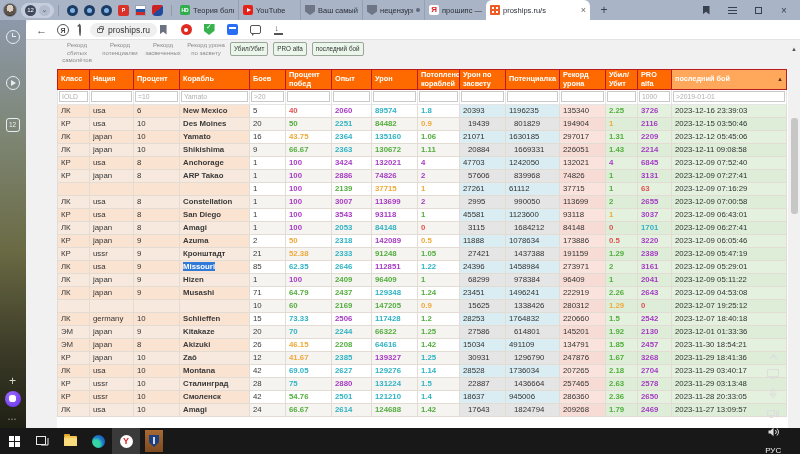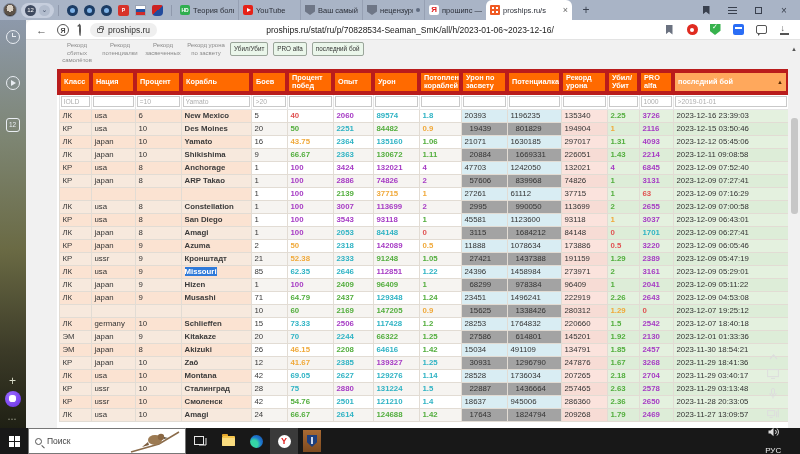--- a/index.html
+++ b/index.html
@@ -17,21 +17,21 @@
   .pin{width:11px;height:11px;flex:none;}
   .pin.app-circle{border-radius:50%;background:#1c3c64;position:relative;}
   .pin.app-circle:after{content:"";position:absolute;left:3px;top:3px;width:5px;height:5px;border-radius:50%;background:#7fb3e8;}
   .pin.pdf{background:#d8322a;border-radius:2px;color:#fff;font-size:5px;font-weight:bold;text-align:center;line-height:11px;}
   .pin.ru-flag{border:1px solid #9aa3b4;background:linear-gradient(#fff 0 33%,#2151a0 33% 66%,#d02b2b 66%);}
   .pin.crest{background:linear-gradient(135deg,#c22 0 50%,#224a9c 50%);border-radius:2px 2px 4px 4px;}
   .tabs{display:flex;align-items:stretch;height:20px;flex:none;}
   .tab{display:flex;align-items:center;gap:3px;width:62px;padding:0 4px;font-size:7.5px;color:#2b2f38;border-left:1px solid #96a0b3;overflow:hidden;}
   .tab:first-child{border-left:none;}
   .tab .title{white-space:nowrap;overflow:hidden;flex:1;}
-  .tab.active{background:#fff;border-radius:6px 6px 0 0;width:86px;border-left:none;}
+  .tab.active{background:#fff;border-radius:6px 6px 0 0;width:104px;border-left:none;}
   .tab .dot{width:4px;height:4px;border-radius:50%;background:#5f6b80;flex:none;}
   .tab .close{color:#666;font-size:9px;line-height:9px;flex:none;}
   .fav{width:10px;height:10px;flex:none;}
   .fav-hd{background:#2fae4e;border-radius:2px;color:#fff;font-size:5px;font-weight:bold;text-align:center;line-height:10px;}
   .fav-youtube{background:#e62117;border-radius:2px;position:relative;}
   .fav-youtube:after{content:"";position:absolute;left:3.5px;top:2.5px;border-left:4px solid #fff;border-top:2.5px solid transparent;border-bottom:2.5px solid transparent;}
   .fav-shield{background:#6e7686;clip-path:polygon(0 0,100% 0,100% 65%,50% 100%,0 65%);}
   .fav-yandex{background:#fff;border-radius:2px;color:#e01e1e;font-weight:bold;font-size:8px;line-height:10px;text-align:center;}
   .fav-proships{background:#f05a23;border-radius:1px;background-image:radial-gradient(#fff 0 1px,transparent 1px);background-size:4px 4px;background-position:1px 1px;}
   .newtab{width:16px;height:16px;border:none;background:transparent;color:#39404e;font-size:12px;line-height:14px;padding:0;margin-left:6px;flex:none;}
@@ -84,30 +84,30 @@
   
   .content{position:absolute;left:26px;top:40px;width:774px;height:388px;background:#f1f1f1;overflow:hidden;}
   .quickrow{position:absolute;left:32px;top:2px;display:flex;align-items:flex-start;gap:5px;}
   .qlink{width:38px;font-size:6px;line-height:1.25;color:#8a8a8a;text-align:center;}
   .qbtn{min-width:33px;font-size:6.3px;line-height:1.3;color:#333;text-align:center;background:#eaf6ea;border:1px solid #9aa59a;border-radius:2px;padding:2px 3px;}
   .scrollup{position:absolute;right:3px;top:6px;font-size:6px;color:#555;}
   .scrollthumb{position:absolute;right:2px;top:78px;width:7px;height:96px;background:#c7c7c7;border-radius:3px;}
 
   .tablewrap{position:absolute;left:31px;top:29px;width:731px;height:359px;overflow:hidden;background:#fff;}
   table{border-collapse:collapse;table-layout:fixed;width:729px;}
-  th{background:var(--header_orange,#ff6a00);color:#fff;font-size:7.3px;font-weight:bold;text-align:left;padding:1px 3px;height:20px;line-height:1.1;border:4px solid #b91c1c;vertical-align:middle;overflow:hidden;}
+  th{background:var(--header_orange,#ff6a00);color:#fff;font-size:7.3px;font-weight:bold;text-align:left;padding:1px 3px;height:20px;line-height:1.1;border:1px solid #b91c1c;vertical-align:middle;overflow:hidden;}
   th.sorted{background:var(--header_sorted,#ffa85c);position:relative;}
   th .arrow{position:absolute;right:3px;top:6px;font-size:6px;color:#5c2b00;}
   td{font-size:7.8px;color:#333;padding:0 3px;height:13px;line-height:12px;border:1px solid #e2dcd4;white-space:nowrap;overflow:hidden;}
   td.f{padding:1px;background:#fff;border:1px solid #e5e5e5;}
   td.f input{width:100%;height:11px;border:1px solid #c9c9c9;font-size:6.8px;padding:0 2px;color:#777;background:#fff;outline:none;}
   td.f input::placeholder{color:#aeaeae;}
   .peach{background:#fbe3d2;} .alt .peach{background:#f7e9dd;}
   .plain{background:#fff;} .alt .plain{background:#f6f4f1;}
-  .blue{background:#d9edf3;} .alt .blue{background:#a3a3a3;padding-left:8px;}
+  .blue{background:#d9edf3;} .alt .blue{background:#e5e5e5;padding-left:8px;}
   .pink{background:#fbe3dd;} .alt .pink{background:#f7dcd5;}
   .green{background:#e4f1df;} .alt .green{background:#ddedd8;}
   .bold{font-weight:normal;color:#3a3a3a;}
   .ship{font-weight:bold;color:#3a3a3a;}
   .v{font-weight:bold;}
   .v-r{color:var(--value_red,#e05252);} .v-o{color:var(--value_orange,#f0a93a);}
   .v-g{color:var(--value_green,#53ae3e);} .v-c{color:var(--value_cyan,#2fb3c4);}
   .v-p{color:var(--value_purple,#a63bc4);}
   .sel{background:var(--selection_blue,#2f7ad9);color:#fff;}
 
@@ -223,21 +223,20 @@
   </div>
 
   <div class="navbar">
     <span class="nico back">←</span>
     <span class="nico yacirc">Я</span>
     <span class="nico"><span class="reload"></span></span>
     <span class="domainpill">
       <span class="lock"></span>
       <span>proships.ru</span>
     </span>
-    <span class="urltext">proships.ru/stat/ru/p/70828534-Seaman_SmK/all/h/2023-01-06~2023-12-16/</span>
     <span class="extrow">
       <span class="ext">
           <span class="ext-ribbon"></span>
         </span>
       <span class="ext">
           <span class="ext-red"></span>
         </span>
       <span class="ext">
           <span class="ext-shield"></span>
         </span>
@@ -362,21 +361,21 @@
               <td class="peach"><span class="ship">Yamato</span></td>
               <td class="plain bold">16</td>
               <td class="plain"><span class="v v-o">43.75</span></td>
               <td class="plain"><span class="v v-c">2364</span></td>
               <td class="plain"><span class="v v-c">135160</span></td>
               <td class="plain"><span class="v v-g">1.06</span></td>
               <td class="blue">21071</td>
               <td class="blue">1630185</td>
               <td class="pink">297017</td>
               <td class="green"><span class="v v-g">1.31</span></td>
-              <td class="green"><span class="v v-p">4093</span></td>
+              <td class="green"><span class="v v-p">2209</span></td>
               <td class="green">2023-12-12 05:45:06</td>
             </tr>
             <tr class="alt">
               <td class="peach bold">ЛК</td>
               <td class="peach">japan</td>
               <td class="peach">10</td>
               <td class="peach"><span class="ship">Shikishima</span></td>
               <td class="plain bold">9</td>
               <td class="plain"><span class="v v-g">66.67</span></td>
               <td class="plain"><span class="v v-c">2363</span></td>
@@ -736,33 +735,20 @@
 
   <div class="taskbar">
     <div class="tbtn">
       <span class="startgrid">
           <i></i>
           <i></i>
           <i></i>
           <i></i>
         </span>
     </div>
-    <div class="searchbox">
-      <span class="mag"></span>
-      <span>Поиск</span>
-      <span class="birdart">
-        <svg width="52" height="24" viewBox="0 0 52 24">
-            <path d="M2 22 L30 14 L50 2" stroke="#8a6b4a" stroke-width="1.5" fill="none"></path>
-            <ellipse cx="26" cy="10" rx="7" ry="5" fill="#9c7a52"></ellipse>
-            <circle cx="32" cy="7" r="3.2" fill="#8a6743"></circle>
-            <path d="M35 7 l4 1 l-4 1 z" fill="#574a38"></path>
-            <path d="M19 12 l-6 5 l7 -2 z" fill="#7a5c3e"></path>
-          </svg>
-      </span>
-    </div>
     <div class="tbtn">
       <svg width="13" height="11" viewBox="0 0 13 11">
           <rect x="0.5" y="0.5" width="9" height="8" fill="none" stroke="#e8e8e8"></rect>
           <path d="M12 2 v7 h-7" fill="none" stroke="#e8e8e8"></path>
         </svg>
     </div>
     <div class="tbtn">
         <span class="folder"></span>
       </div>
     <div class="tbtn">

